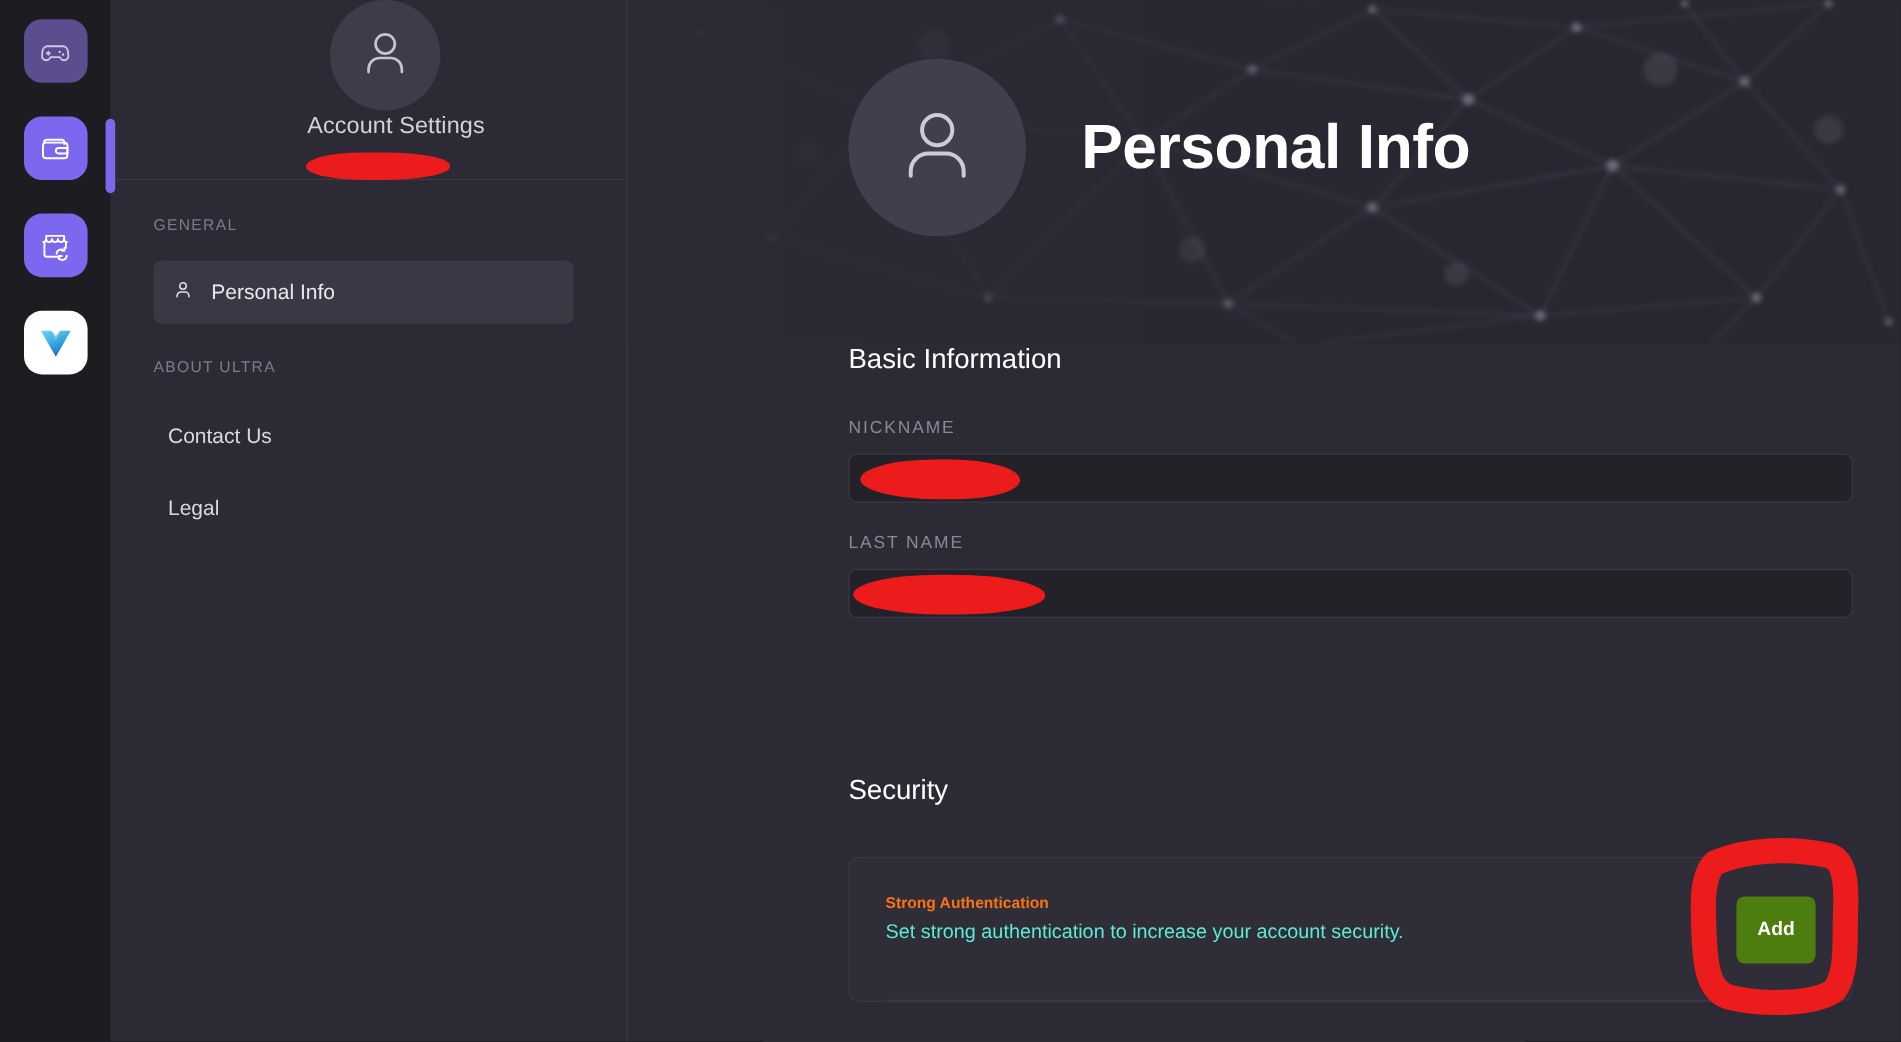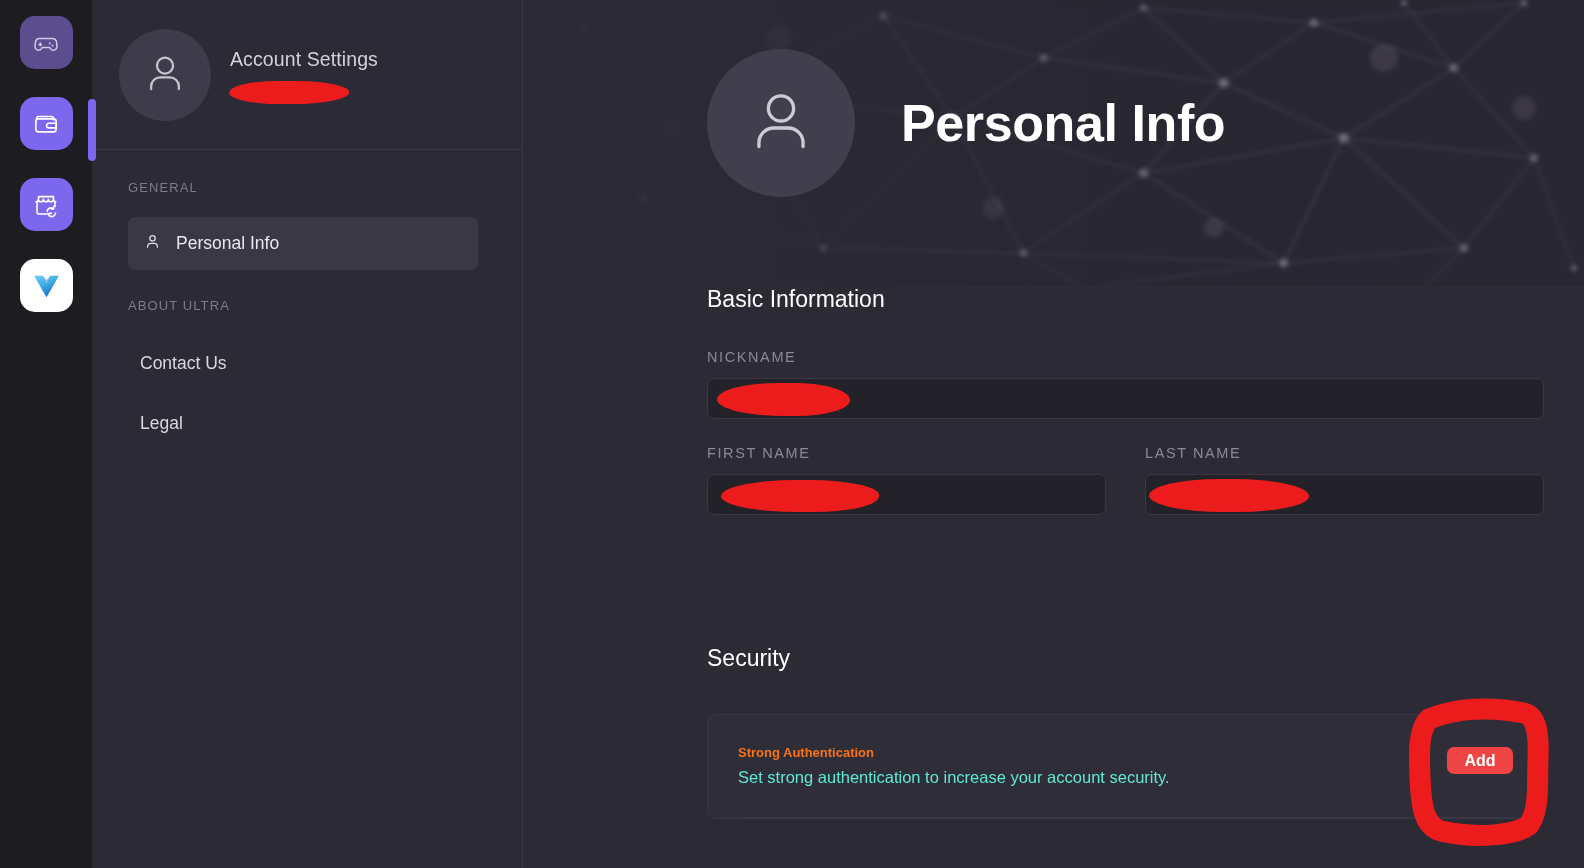--- a/index.html
+++ b/index.html
@@ -73,20 +73,21 @@
     border-right: 1px solid #3b3945;
     z-index: 2;
   }
 
   .side-header {
     height: 150px;
     border-bottom: 1px solid #3b3945;
     display: flex;
     align-items: center;
     padding-left: 27px;
+    flex-direction: column;
   }
 
   .side-avatar {
     width: 92px;
     height: 92px;
     border-radius: 50%;
     background: #3e3b4a;
     display: flex;
     align-items: center;
     justify-content: center;
@@ -251,23 +252,23 @@
   .card-desc { font-size: 16.5px; color: #5eead4; }
   .card-divider {
     margin-top: 30px;
     height: 1px;
     background: #3a3845;
   }
 
   .add-button {
     margin-top: 2px;
     width: 66px;
-    height: 27px;
+    height: 56px;
     border-radius: 7px;
-    background: #ef4444;
+    background: #4d7c0f;
     color: #ffffff;
     font-size: 16px;
     font-weight: bold;
     display: flex;
     align-items: center;
     justify-content: center;
     cursor: pointer;
     border: none;
     font-family: "Liberation Sans", sans-serif;
     flex: 0 0 66px;
@@ -466,26 +467,20 @@
 
       <div>
         <div class="field-label">NICKNAME</div>
         <div class="input-box">
           <span class="redact nick"></span>
         </div>
       </div>
 
       <div class="row2">
         <div>
-          <div class="field-label">FIRST NAME</div>
-          <div class="input-box">
-            <span class="redact fname"></span>
-          </div>
-        </div>
-        <div>
           <div class="field-label">LAST NAME</div>
           <div class="input-box">
             <span class="redact lname"></span>
           </div>
         </div>
       </div>
 
       <div class="section-title security">Security</div>
 
       <div class="card">

